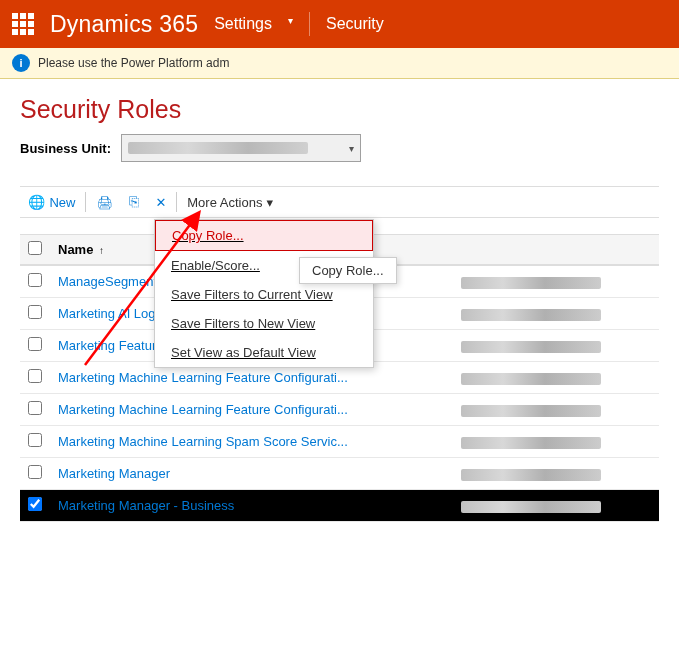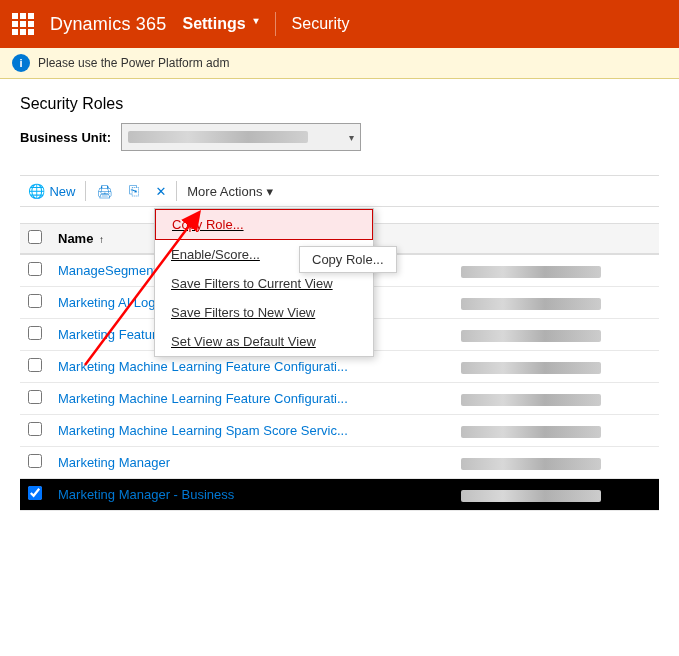--- a/index.html
+++ b/index.html
@@ -17,30 +17,30 @@
     .header-waffle {
       display: grid;
       grid-template-columns: repeat(3,6px);
       grid-template-rows: repeat(3,6px);
       gap: 2px;
       cursor: pointer;
     }
     .waffle-dot { background: #fff; width: 6px; height: 6px; }
     .header-title {
       color: #fff;
-      font-size: 18px;
+      font-size: 23px;
       font-weight: 300;
       letter-spacing: 0.2px;
     }
     .header-settings {
       color: #fff;
       font-size: 16px;
-      font-weight: 700;
+      font-weight: 400;
       display: flex;
-      gap: 8px;
+      gap: 16px;
       cursor: pointer;
     }
     .header-chevron { font-size: 10px; color: #fff; }
     .header-separator { width: 1px; height: 24px; background: rgba(255,255,255,0.4); }
     .header-security { color: #fff; font-size: 16px; font-weight: 400; }
 
     
     .notice-bar {
       background: #fff8dc;
       border-bottom: 1px solid #e0d080;
@@ -55,21 +55,21 @@
       width: 18px; height: 18px;
       background: #0078d4;
       border-radius: 50%;
       color: #fff;
       display: flex; align-items: center; justify-content: center;
       font-size: 11px; font-weight: bold; flex-shrink: 0;
     }
 
     
     .page { padding: 16px 20px 0; }
-    .page-title { font-size: 16px; font-weight: 400; color: #000000; margin-bottom: 10px; }
+    .page-title { font-size: 25px; font-weight: 400; color: #b91c1c; margin-bottom: 10px; }
 
     
     .bu-row { display: flex; align-items: center; gap: 10px; margin-bottom: 24px; }
     .bu-label { font-weight: 700; font-size: 13px; color: #000; }
     .bu-select {
       width: 240px; height: 28px;
       border: 1px solid #a0a0a0;
       background: #f0f0f0;
       display: flex; align-items: center; justify-content: space-between;
       padding: 0 6px;

